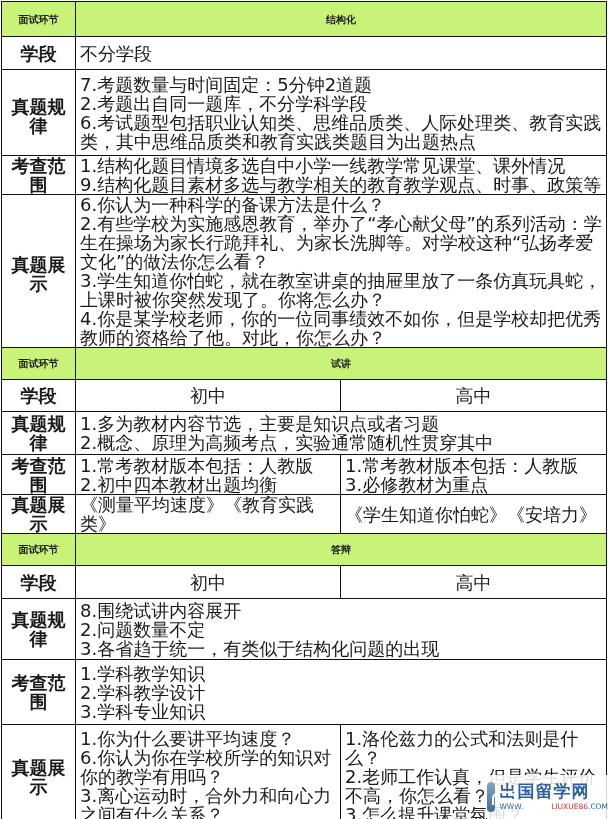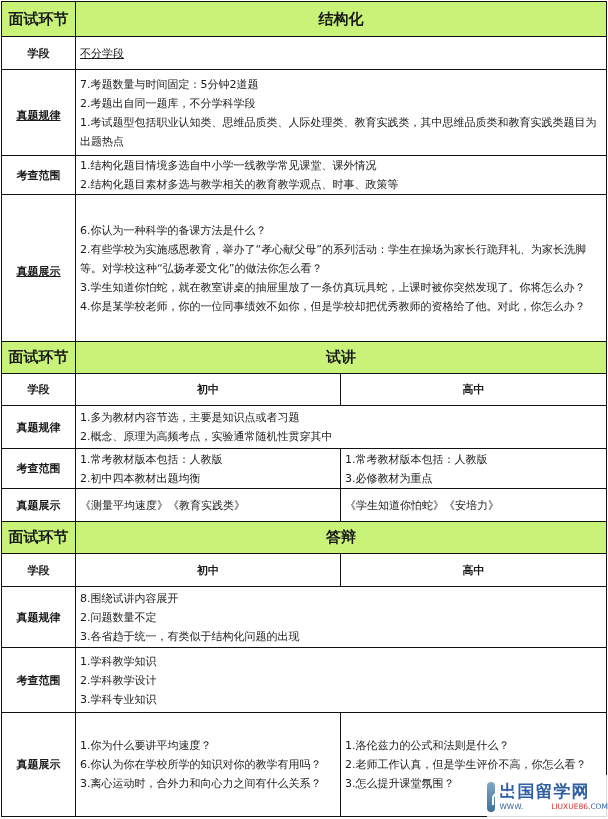--- a/index.html
+++ b/index.html
@@ -1,27 +1,27 @@
 <!DOCTYPE html>
 <html><head>
 <meta charset="utf-8">
 <style>
   html, body { margin: 0; padding: 0; background: #ffffff; }
   body { width: 608px; height: 819px; position: relative; overflow: hidden;
          font-family: "DejaVu Sans", "Liberation Sans", sans-serif; color: #1a1a1a; }
   table.grid { position: absolute; left: 1px; top: 1px; width: 605px;
                border-collapse: collapse; table-layout: fixed; }
   table.grid td { border: 1.5px solid #111; padding: 0 4px; vertical-align: middle;
-                  font-size: 11px; line-height: 19px; }
+                  font-size: 18px; line-height: 19px; }
   td.label { width: 66px; text-align: center; font-weight: bold; font-size: 13.5px; padding: 0 2px; }
-  tr.hdr td { background: #c8f378; font-weight: bold; font-size: 15px; text-align: center; }
+  tr.hdr td { background: #c8f378; font-weight: bold; font-size: 10px; text-align: center; }
   tr.hdr td.label { text-align: center; }
-  td.center-bold { text-align: center; font-weight: bold; font-size: 13.5px; }
+  td.center-bold { text-align: center; font-weight: normal; font-size: 13.5px; }
   .line { display: block; white-space: normal; }
-  td.top { vertical-align: top; padding-top: 2px; text-decoration: underline; }
+  td.top { vertical-align: top; padding-top: 2px; }
   .watermark { position: absolute; left: 487px; top: 775px; width: 121px; height: 44px;
                display: flex; align-items: center; background: rgba(255,255,255,0.85); }
   .wm-logo { width: 30px; height: 30px; border-radius: 7px; background: linear-gradient(#7fa9c9,#3d6f98);
              margin-right: 4px; position: relative; }
   .wm-logo::after { content: ""; position: absolute; left: 5px; top: 9px; width: 20px; height: 12px;
                     border: 2px solid #fff; border-radius: 50% 50% 0 0; border-bottom: none; }
   .wm-text { display: flex; flex-direction: column; line-height: 1; }
   .wm-cn { color: #2f5fa3; font-weight: bold; font-size: 17px; letter-spacing: 1px; }
   .wm-url { color: #2f5fa3; font-size: 7.5px; margin-top: 3px; }
   .wm-url span.red { color: #d8302f; padding-left: 28px; }
@@ -43,28 +43,28 @@
   </tr>
   <tr style="height:33px">
     <td class="label">学段</td>
     <td colspan="2" class="top">不分学段</td>
   </tr>
   <tr style="height:86px">
     <td class="label top" style="padding-top:6px">真题规律</td>
     <td colspan="2">
       <span class="line">7.考题数量与时间固定：5分钟2道题</span>
       <span class="line">2.考题出自同一题库，不分学科学段</span>
-      <span class="line">1.考试题型包括职业认知类、思维品质类、人际处理类、教育实践类，其中思维品质类和教育实践类题目为出题热点</span>
+      <span class="line">6.考试题型包括职业认知类、思维品质类、人际处理类、教育实践类，其中思维品质类和教育实践类题目为出题热点</span>
     </td>
   </tr>
   <tr style="height:39px">
     <td class="label">考查范围</td>
     <td colspan="2">
       <span class="line">1.结构化题目情境多选自中小学一线教学常见课堂、课外情况</span>
-      <span class="line">2.结构化题目素材多选与教学相关的教育教学观点、时事、政策等</span>
+      <span class="line">9.结构化题目素材多选与教学相关的教育教学观点、时事、政策等</span>
     </td>
   </tr>
   <tr style="height:147px">
     <td class="label top" style="padding-top:6px">真题展示</td>
     <td colspan="2">
       <span class="line">6.你认为一种科学的备课方法是什么？</span>
       <span class="line">2.有些学校为实施感恩教育，举办了“孝心献父母”的系列活动：学生在操场为家长行跪拜礼、为家长洗脚等。对学校这种“弘扬孝爱文化”的做法你怎么看？</span>
       <span class="line">3.学生知道你怕蛇，就在教室讲桌的抽屉里放了一条仿真玩具蛇，上课时被你突然发现了。你将怎么办？</span>
       <span class="line">4.你是某学校老师，你的一位同事绩效不如你，但是学校却把优秀教师的资格给了他。对此，你怎么办？</span>
     </td>

